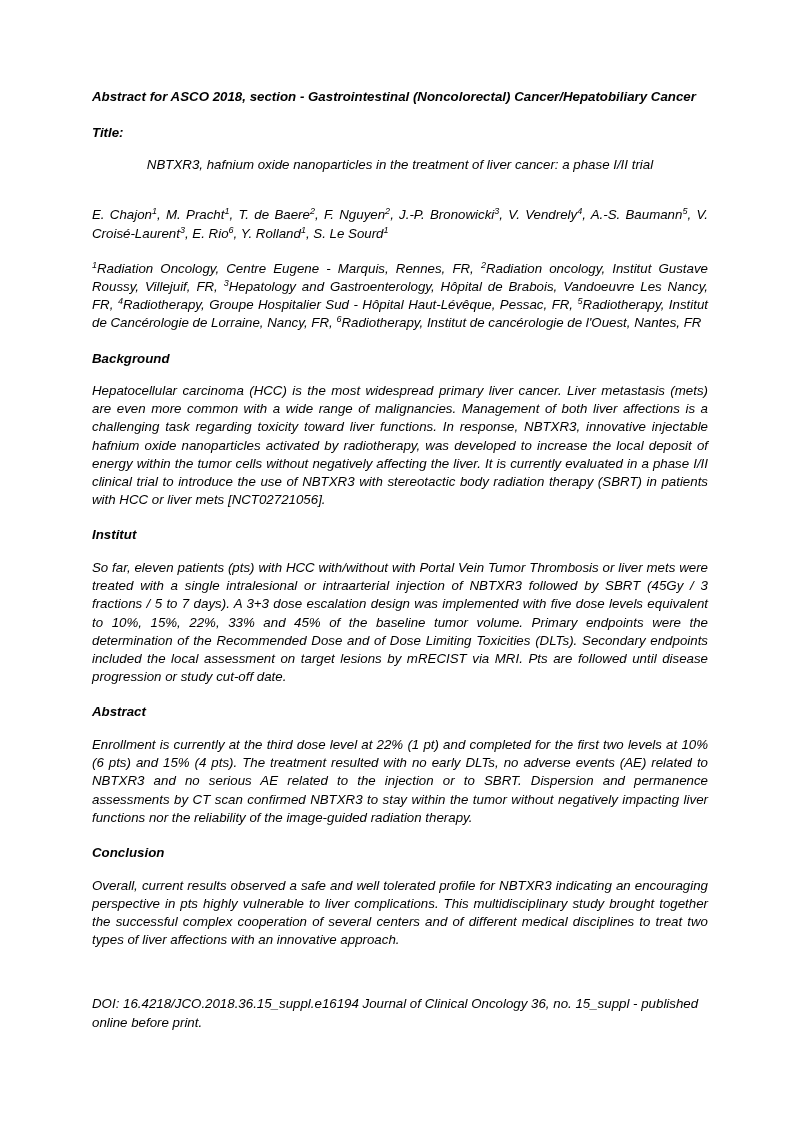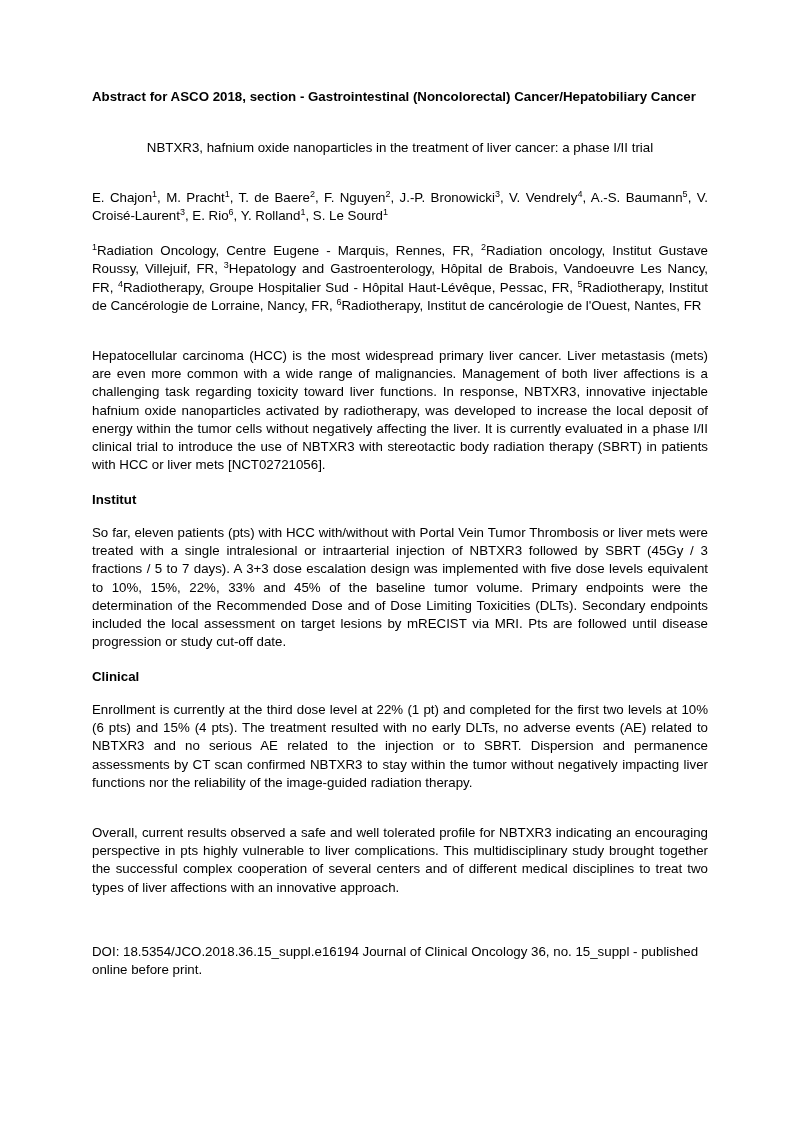--- a/index.html
+++ b/index.html
@@ -13,20 +13,21 @@
     font-family: "Liberation Sans", sans-serif;
     color: #000000;
     -webkit-font-smoothing: antialiased;
   }
   .page {
     box-sizing: border-box;
     width: 708px;
     height: 1131px;
     padding: 88px 92px 40px 92px;
     position: relative;
+    font-style: italic;
   }
   .doc {
     width: 616px;
   }
   p {
     margin: 0;
   }
   .heading {
     font-size: 13.3px;
     font-weight: bold;
@@ -70,52 +71,55 @@
 </head>
 <body>
 
 <div class="page">
   <div class="doc">
 
     <p class="heading">Abstract for ASCO 2018, section - Gastrointestinal (Noncolorectal) Cancer/Hepatobiliary Cancer</p>
 
     <div class="gap-title"></div>
 
+    <p class="heading">Title:</p>
     <div class="gap-s"></div>
     <p class="para nojust">NBTXR3, hafnium oxide nanoparticles in the treatment of liver cancer: a phase I/II trial</p>
 
     <div class="gap-m"></div>
 
     <div class="gap-s"></div>
     <p class="para authors">E. Chajon<sup>1</sup>, M. Pracht<sup>1</sup>, T. de Baere<sup>2</sup>, F. Nguyen<sup>2</sup>, J.-P. Bronowicki<sup>3</sup>, V. Vendrely<sup>4</sup>, A.-S. Baumann<sup>5</sup>, V. Croisé-Laurent<sup>3</sup>, E. Rio<sup>6</sup>, Y. Rolland<sup>1</sup>, S. Le Sourd<sup>1</sup></p>
 
     <div class="gap-m"></div>
 
     <p class="para affil"><sup>1</sup>Radiation Oncology, Centre Eugene - Marquis, Rennes, FR, <sup>2</sup>Radiation oncology, Institut Gustave Roussy, Villejuif, FR, <sup>3</sup>Hepatology and Gastroenterology, Hôpital de Brabois, Vandoeuvre Les Nancy, FR, <sup>4</sup>Radiotherapy, Groupe Hospitalier Sud - Hôpital Haut-Lévêque, Pessac, FR, <sup>5</sup>Radiotherapy, Institut de Cancérologie de Lorraine, Nancy, FR, <sup>6</sup>Radiotherapy, Institut de cancérologie de l'Ouest, Nantes, FR</p>
 
     <div class="gap-block"></div>
 
+    <p class="heading">Background</p>
     <div class="gap-s"></div>
     <p class="para">Hepatocellular carcinoma (HCC) is the most widespread primary liver cancer. Liver metastasis (mets) are even more common with a wide range of malignancies. Management of both liver affections is a challenging task regarding toxicity toward liver functions. In response, NBTXR3, innovative injectable hafnium oxide nanoparticles activated by radiotherapy, was developed to increase the local deposit of energy within the tumor cells without negatively affecting the liver. It is currently evaluated in a phase I/II clinical trial to introduce the use of NBTXR3 with stereotactic body radiation therapy (SBRT) in patients with HCC or liver mets [NCT02721056].</p>
 
     <div class="gap-block"></div>
 
     <p class="heading">Institut</p>
     <div class="gap-s"></div>
     <p class="para">So far, eleven patients (pts) with HCC with/without with Portal Vein Tumor Thrombosis or liver mets were treated with a single intralesional or intraarterial injection of NBTXR3 followed by SBRT (45Gy / 3 fractions / 5 to 7 days). A 3+3 dose escalation design was implemented with five dose levels equivalent to 10%, 15%, 22%, 33% and 45% of the baseline tumor volume. Primary endpoints were the determination of the Recommended Dose and of Dose Limiting Toxicities (DLTs). Secondary endpoints included the local assessment on target lesions by mRECIST via MRI. Pts are followed until disease progression or study cut-off date.</p>
 
     <div class="gap-block"></div>
 
-    <p class="heading">Clinical</p>
+    <p class="heading">Abstract</p>
     <div class="gap-s"></div>
     <p class="para">Enrollment is currently at the third dose level at 22% (1 pt) and completed for the first two levels at 10% (6 pts) and 15% (4 pts). The treatment resulted with no early DLTs, no adverse events (AE) related to NBTXR3 and no serious AE related to the injection or to SBRT. Dispersion and permanence assessments by CT scan confirmed NBTXR3 to stay within the tumor without negatively impacting liver functions nor the reliability of the image-guided radiation therapy.</p>
 
     <div class="gap-block"></div>
 
+    <p class="heading">Conclusion</p>
     <div class="gap-s"></div>
     <p class="para">Overall, current results observed a safe and well tolerated profile for NBTXR3 indicating an encouraging perspective in pts highly vulnerable to liver complications. This multidisciplinary study brought together the successful complex cooperation of several centers and of different medical disciplines to treat two types of liver affections with an innovative approach.</p>
 
     <div class="gap-foot"></div>
 
-    <p class="footer">DOI: 18.5354/JCO.2018.36.15_suppl.e16194 Journal of Clinical Oncology 36, no. 15_suppl - published online before print.</p>
+    <p class="footer">DOI: 16.4218/JCO.2018.36.15_suppl.e16194 Journal of Clinical Oncology 36, no. 15_suppl - published online before print.</p>
 
   </div>
 </div>
 
 </body></html>

